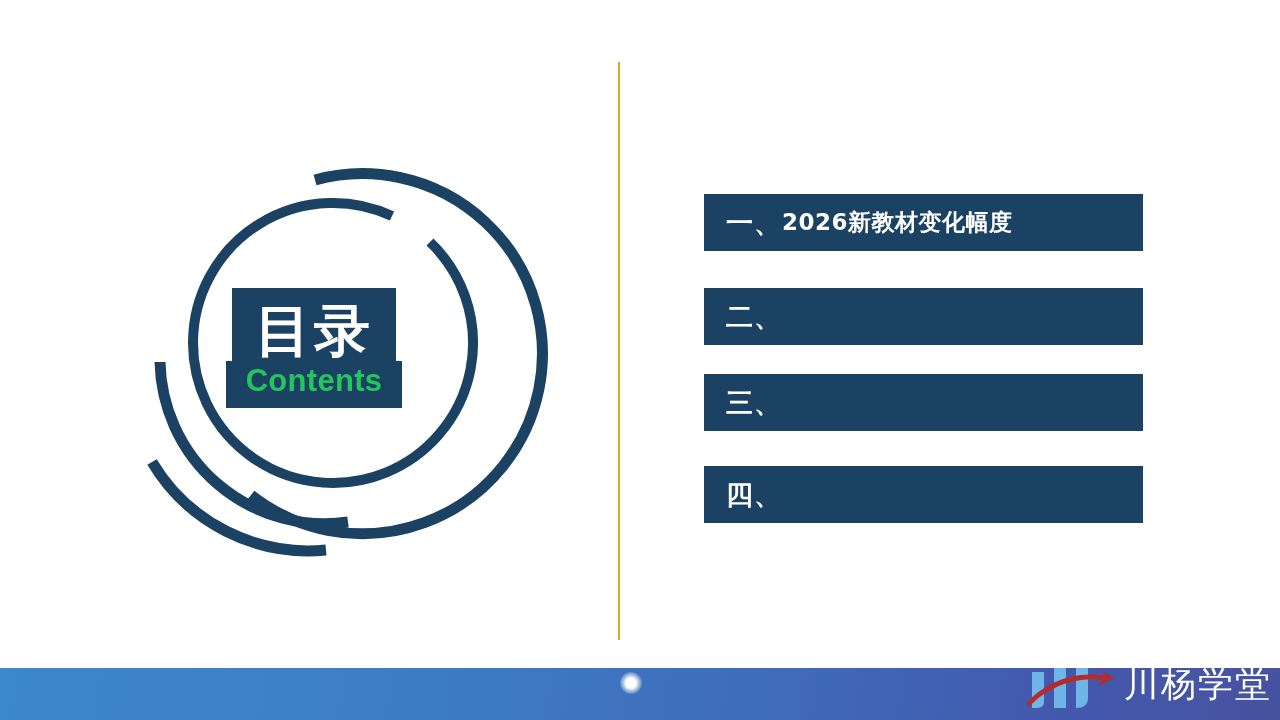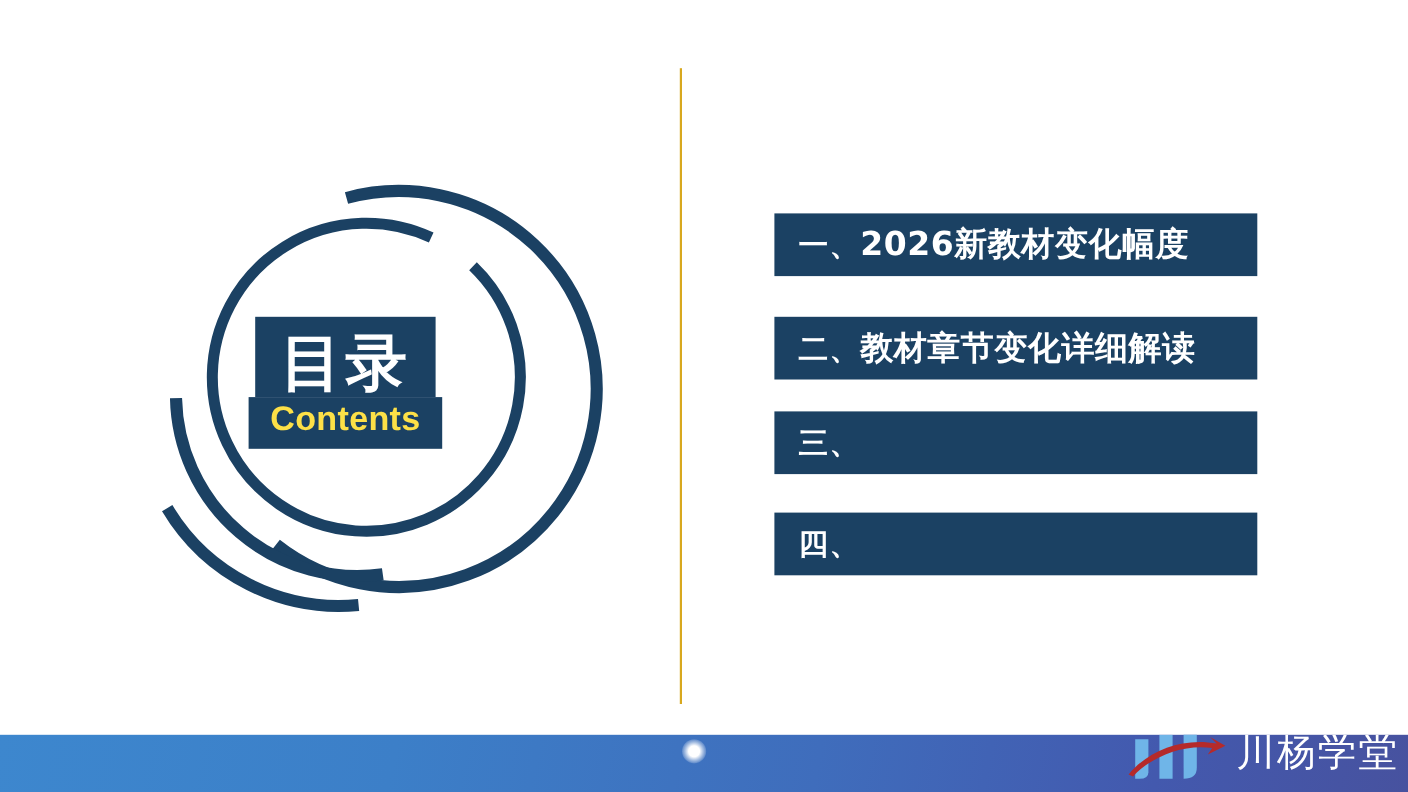--- a/index.html
+++ b/index.html
@@ -57,21 +57,21 @@
     font-family: "DejaVu Sans", "Liberation Sans", sans-serif;
   }
   .badge-bottom {
     background: #1B4163;
     margin-left: -6px;
     margin-right: -6px;
     padding: 2px 0 9px 0;
   }
   .badge-en {
     display: block;
-    color: #fde047;
+    color: #22c55e;
     font-size: 31px;
     line-height: 1.15;
     font-weight: 700;
     letter-spacing: 0.3px;
     font-family: "Liberation Sans", sans-serif;
   }
 
   
   #divider {
     position: absolute;
@@ -105,21 +105,21 @@
   .agenda-spacer-3 { height: 35px; }
 
   .agenda-index {
     font-size: 27px;
     font-weight: 700;
     letter-spacing: 1px;
     font-family: "DejaVu Sans", "Liberation Sans", sans-serif;
     white-space: nowrap;
   }
   .agenda-label {
-    font-size: 30px;
+    font-size: 23px;
     font-weight: 700;
     letter-spacing: 0.5px;
     font-family: "DejaVu Sans", "Liberation Sans", sans-serif;
     white-space: nowrap;
   }
 
   
   #footer-bar {
     position: absolute;
     left: 0;
@@ -201,21 +201,20 @@
 
     <div class="agenda-item">
       <span class="agenda-index">一、</span>
       <span class="agenda-label">2026新教材变化幅度</span>
     </div>
 
     <div class="agenda-spacer-1"></div>
 
     <div class="agenda-item">
       <span class="agenda-index">二、</span>
-      <span class="agenda-label">教材章节变化详细解读</span>
     </div>
 
     <div class="agenda-spacer-2"></div>
 
     <div class="agenda-item">
       <span class="agenda-index">三、</span>
     </div>
 
     <div class="agenda-spacer-3"></div>
 

